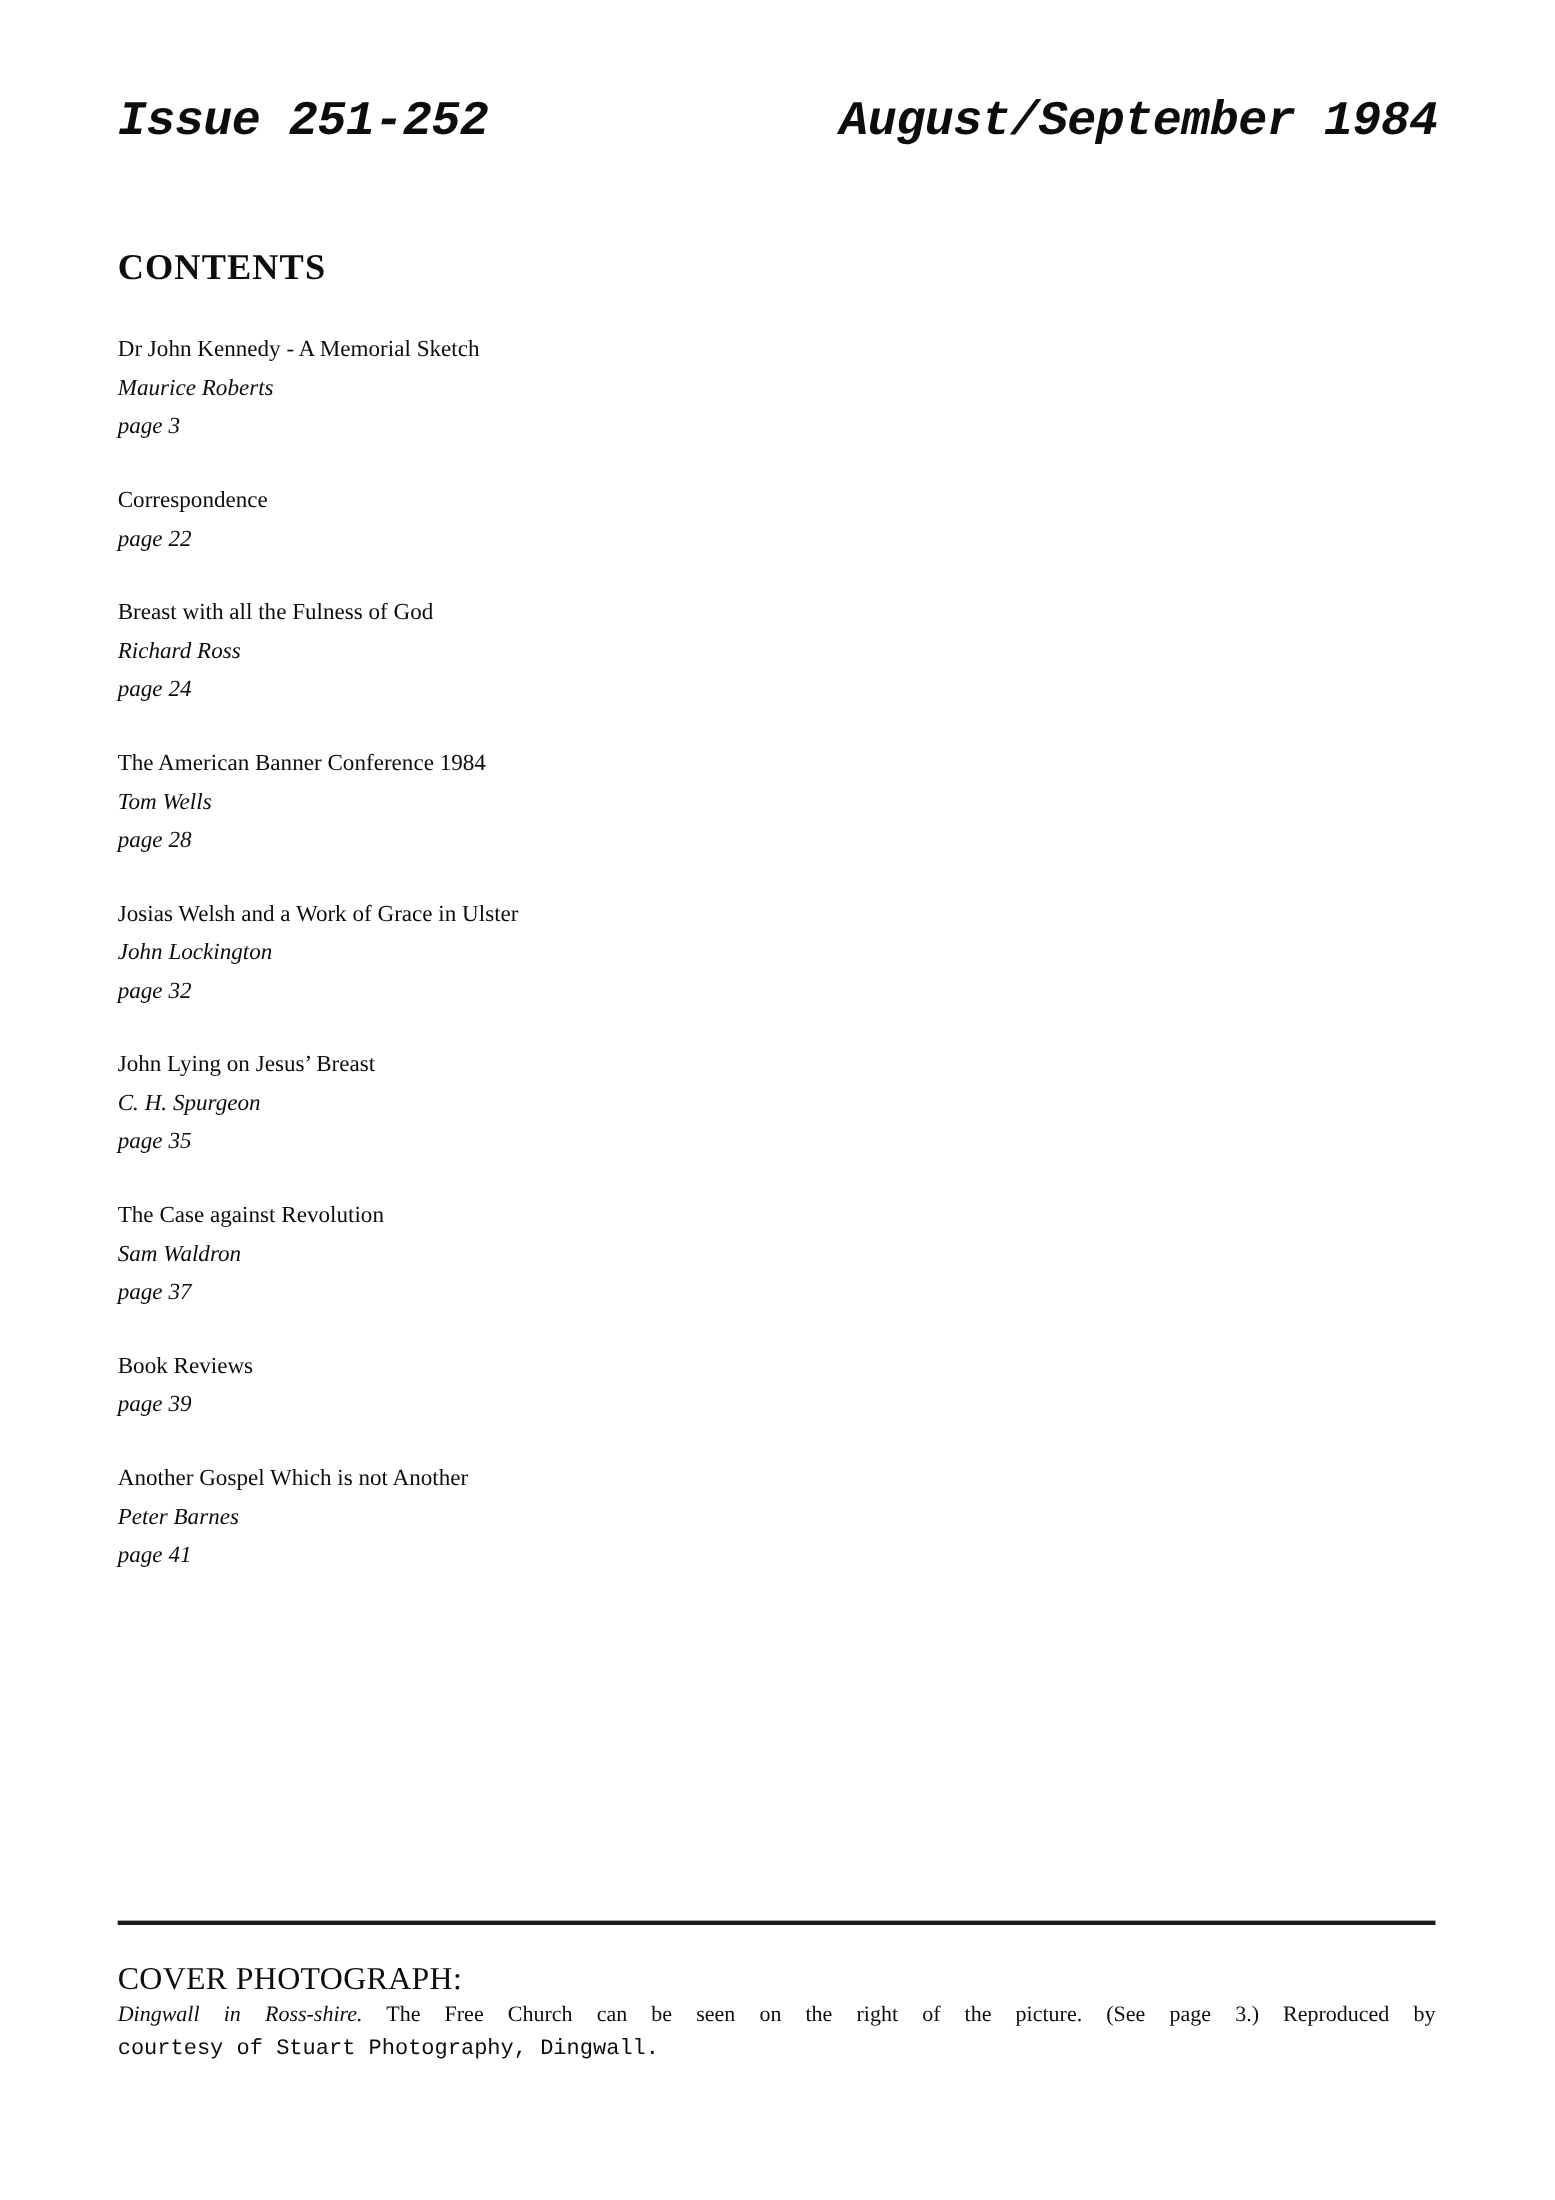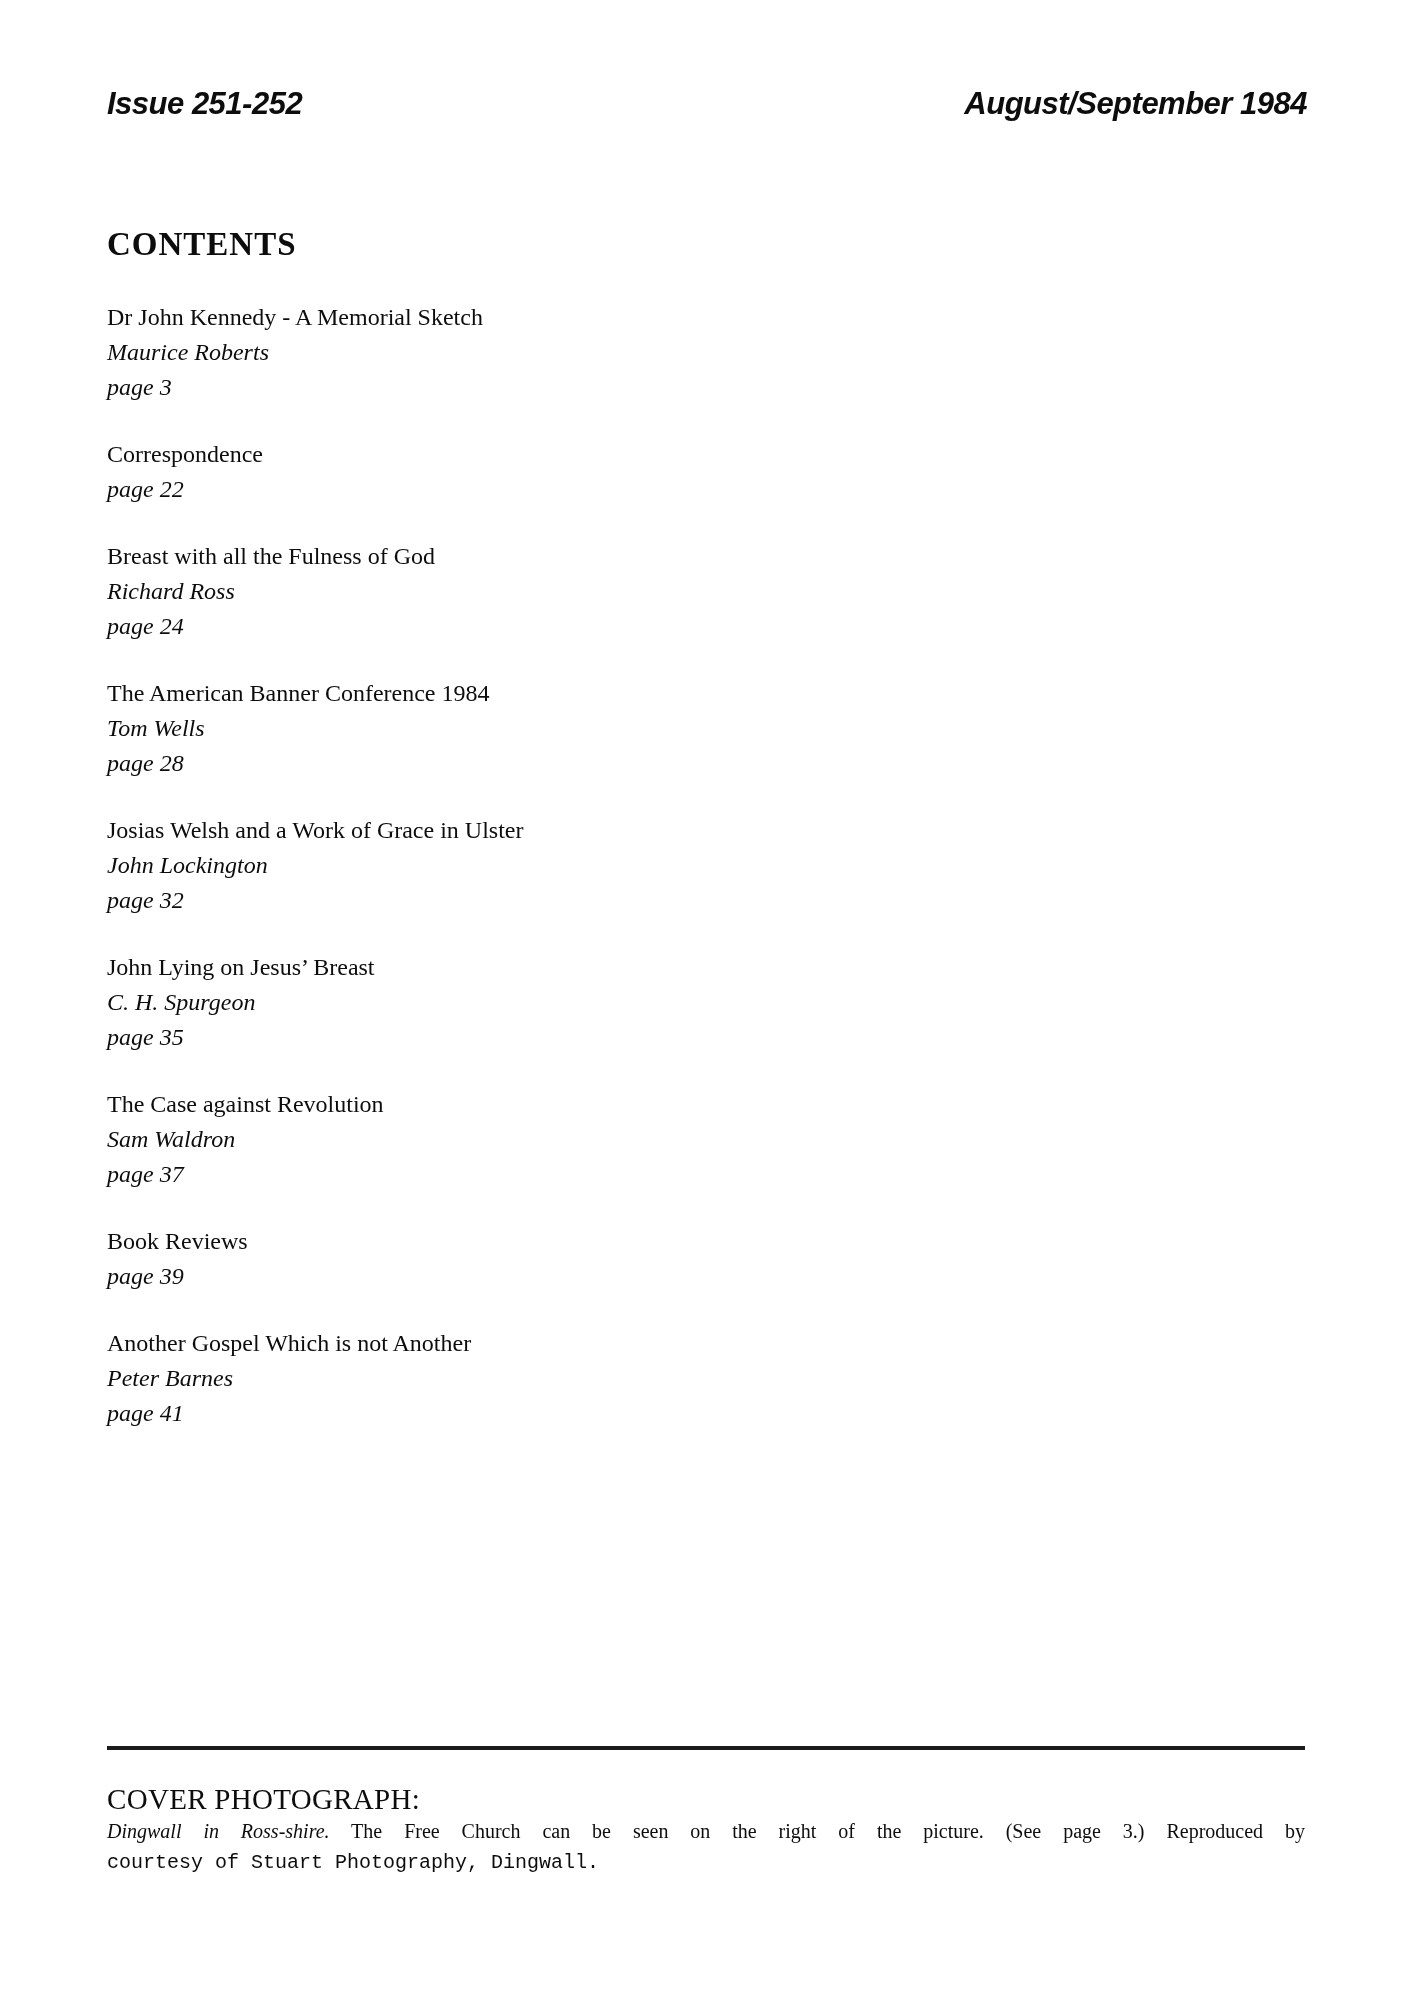--- a/index.html
+++ b/index.html
@@ -18,41 +18,41 @@
     font-family: "Liberation Serif", "DejaVu Serif", serif;
   }
   .header-row {
     position: absolute;
     top: 86px;
     left: 107px;
     width: 1200px;
     display: flex;
     justify-content: space-between;
     align-items: baseline;
-    font-family: Liberation Sans, sans-serif;
+    font-family: Liberation Mono, monospace;
     font-weight: 700;
     font-style: italic;
-    font-size: 31px;
+    font-size: 44px;
     letter-spacing: -0.5px;
     white-space: nowrap;
   }
   .contents-heading {
     position: absolute;
     top: 226px;
     left: 107px;
     font-weight: 700;
     font-size: 33px;
     letter-spacing: 1px;
   }
   .toc {
     position: absolute;
     top: 300px;
     left: 107px;
     width: 1200px;
-    font-size: 24px;
+    font-size: 21px;
     line-height: 35px;
   }
   .toc-entry {
     margin: 0 0 32px 0;
   }
   .toc-title {
     font-style: normal;
   }
   .toc-author, .toc-page {
     font-style: italic;

